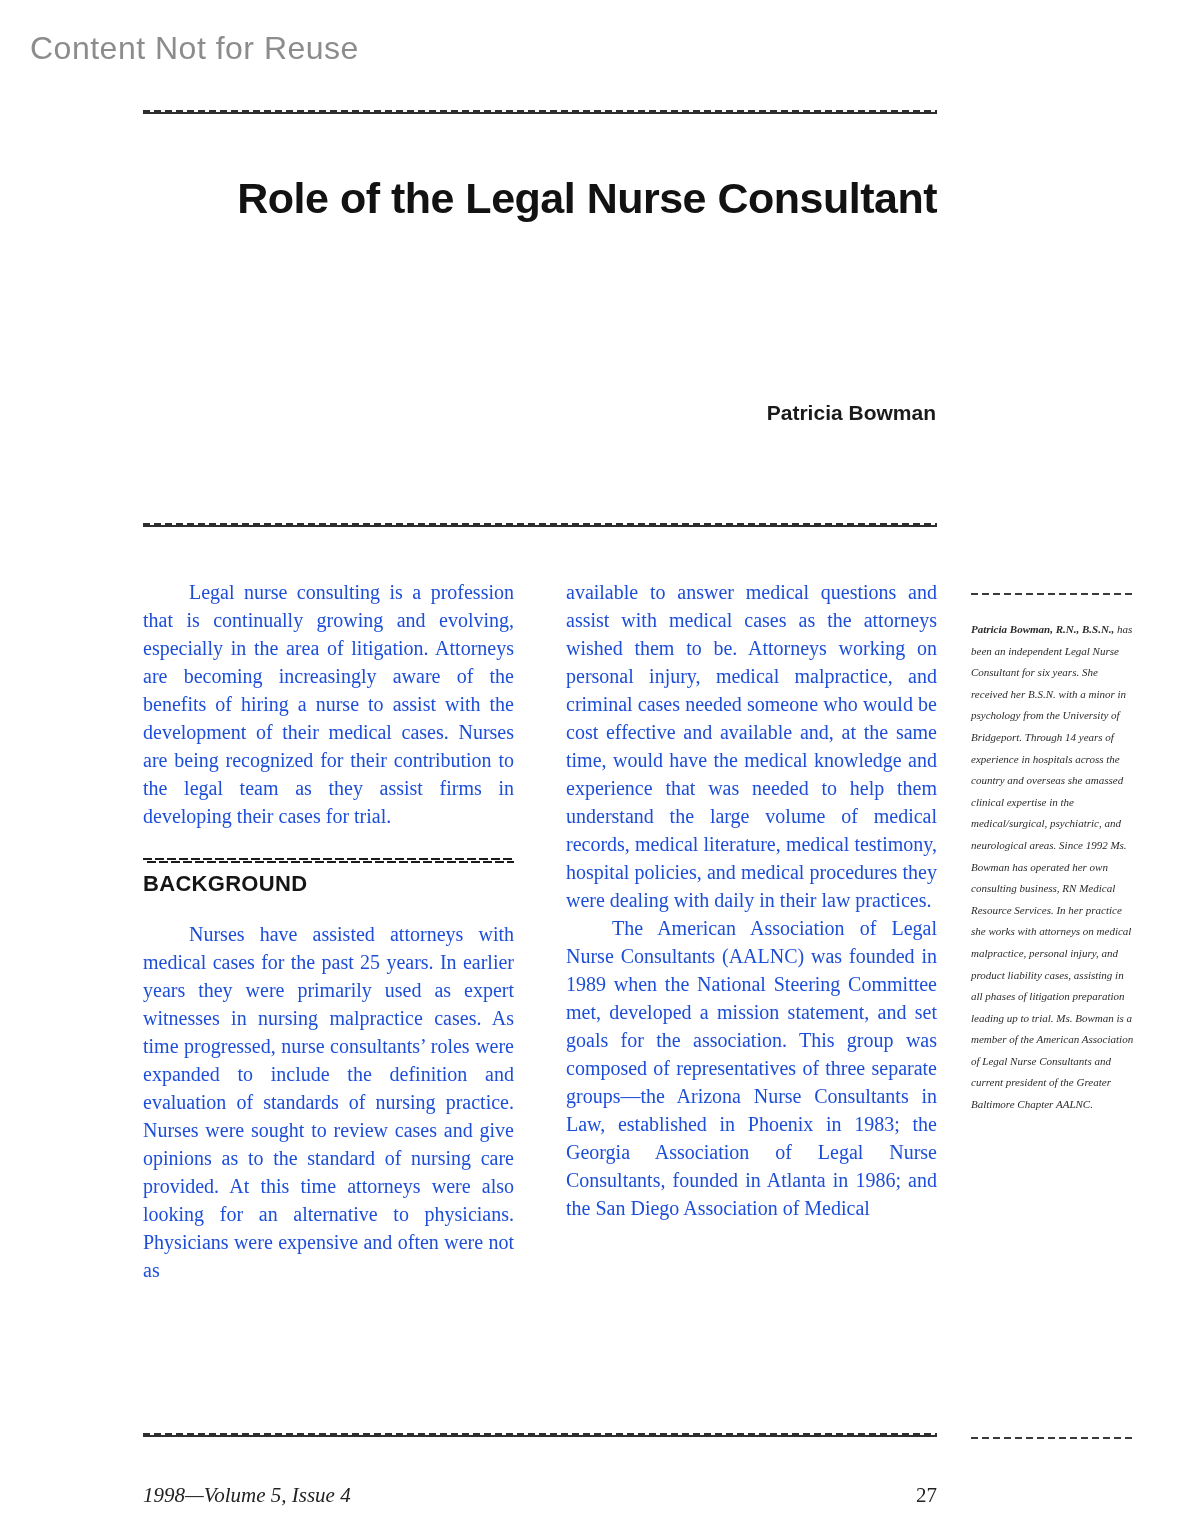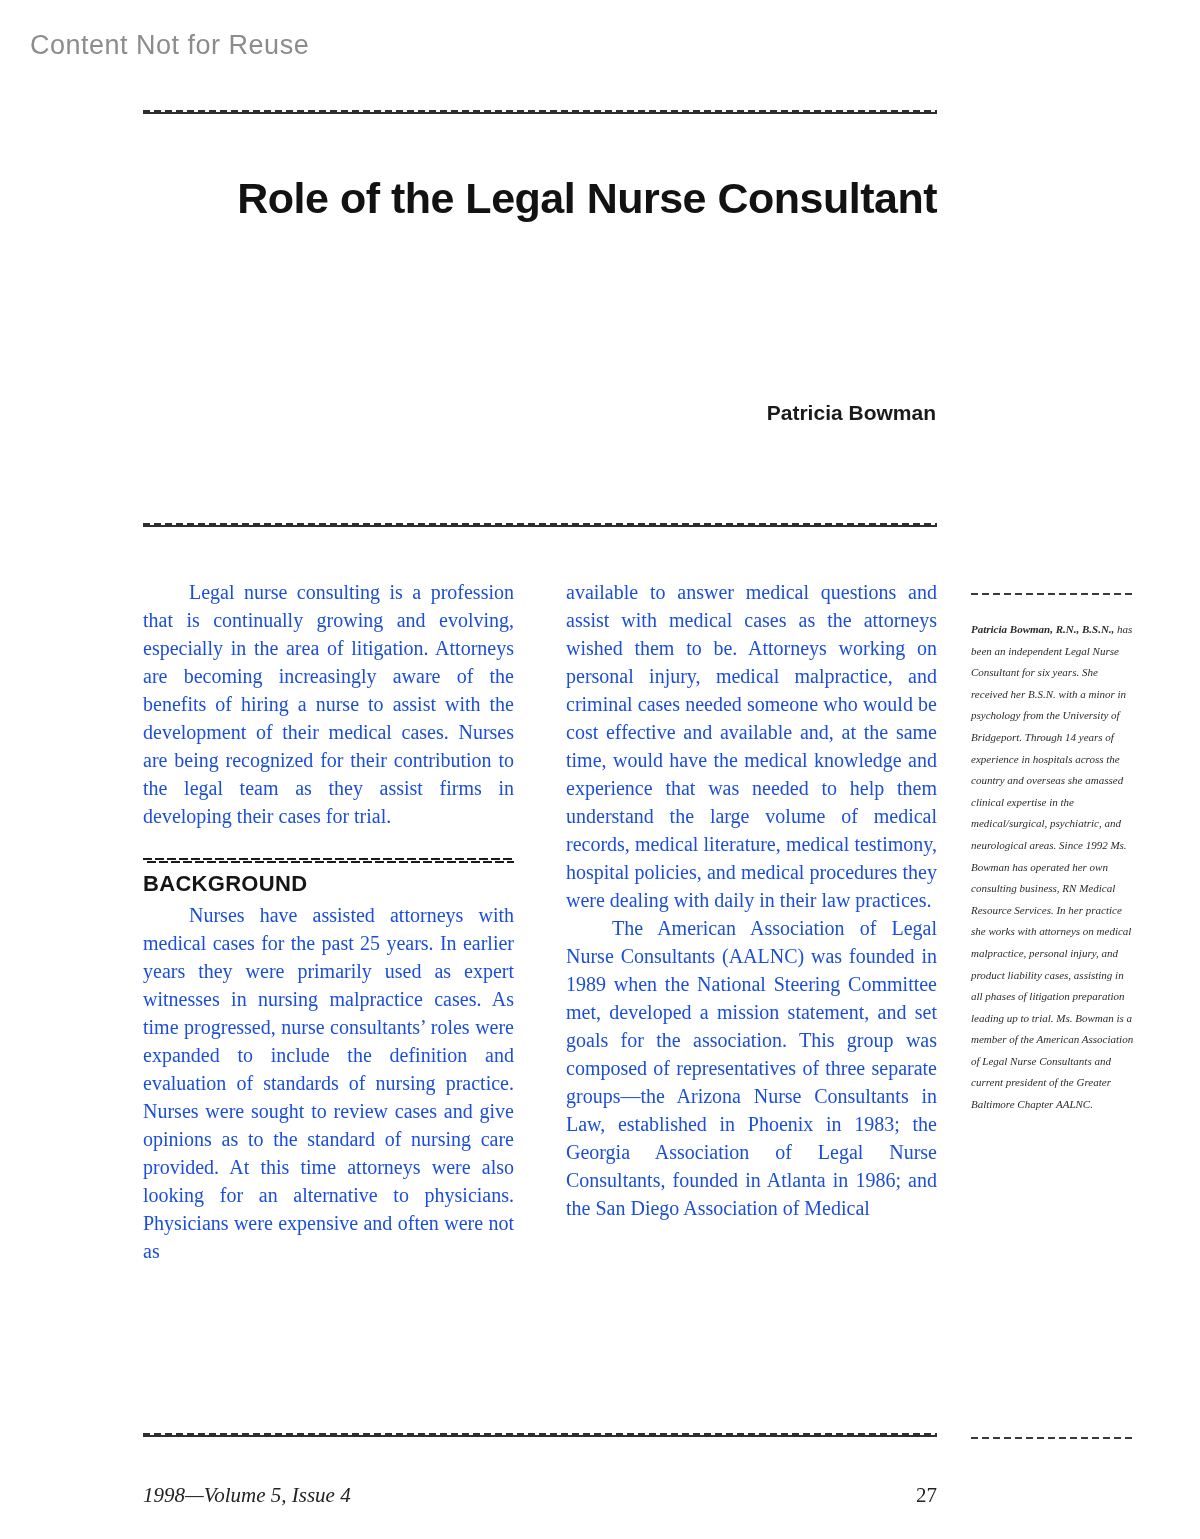--- a/index.html
+++ b/index.html
@@ -7,21 +7,21 @@
   body {
     width: 1200px; height: 1539px;
     position: relative;
     font-family: "Liberation Serif", serif;
     color: #1f1f1f;
     overflow: hidden;
   }
   .watermark {
     position: absolute; top: 30px; left: 30px;
     font-family: "Liberation Sans", sans-serif;
-    font-size: 27px; color: #8c8c8c; letter-spacing: 0.5px;
+    font-size: 32px; color: #8c8c8c; letter-spacing: 0.5px;
   }
   
   .rule {
     position: absolute; left: 143px; width: 794px; height: 4px;
     border-bottom: 2px solid #2e2e2e;
     background-image: repeating-linear-gradient(90deg, #2e2e2e 0 7px, rgba(0,0,0,0) 7px 11px);
     background-size: 100% 2px; background-repeat: no-repeat; background-position: 0 0;
   }
   .rule-top { top: 110px; }
   .rule-mid { top: 523px; }
@@ -42,21 +42,21 @@
   .columns {
     position: absolute; top: 578px; left: 143px; width: 794px;
     display: flex; justify-content: space-between;
   }
   .col { width: 371px; }
   .col p {
     font-size: 20px; line-height: 28px;
     text-align: justify; color: #1d4ed8;
   }
   .col p.indent { text-indent: 46px; }
-  .section-head { margin-top: 28px; margin-bottom: 4px; }
+  .section-head { margin-top: 28px; margin-bottom: 23px; }
   .rule-heading {
     height: 5px; width: 100%; margin-bottom: 8px;
     background-image:
       repeating-linear-gradient(90deg, #1b1b1b 0 9px, rgba(0,0,0,0) 9px 12px),
       repeating-linear-gradient(90deg, #1b1b1b 0 9px, rgba(0,0,0,0) 9px 12px);
     background-size: 100% 2px, 100% 2px;
     background-repeat: no-repeat, no-repeat;
     background-position: 0 0, 4px 3px;
   }
   .heading {

